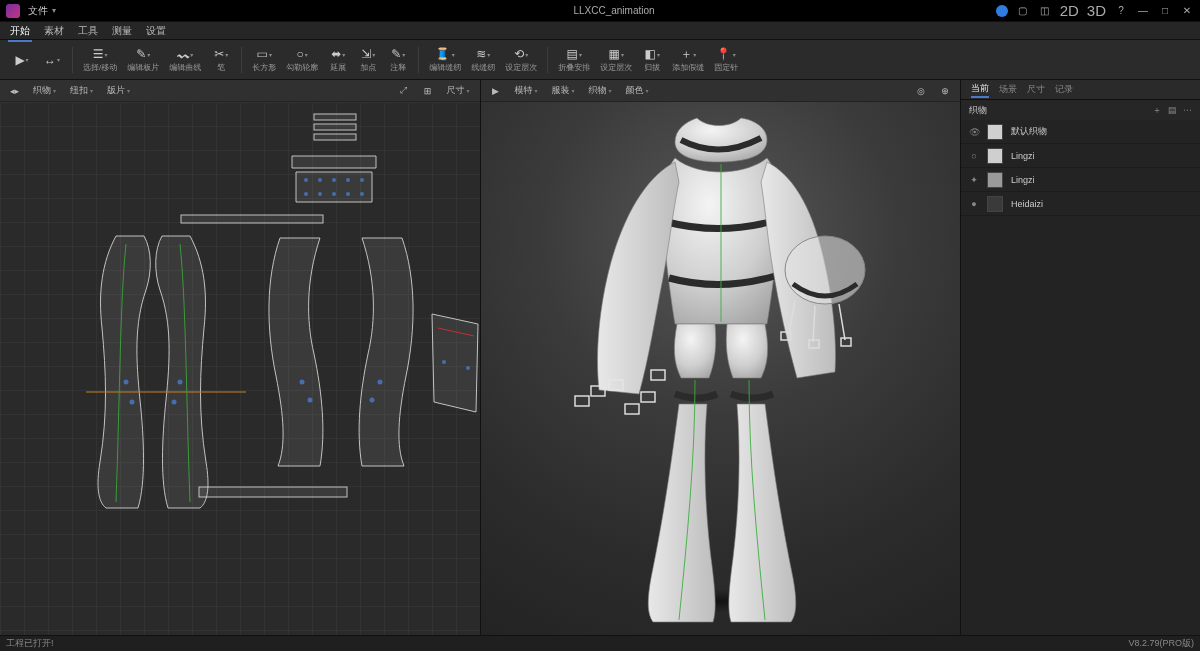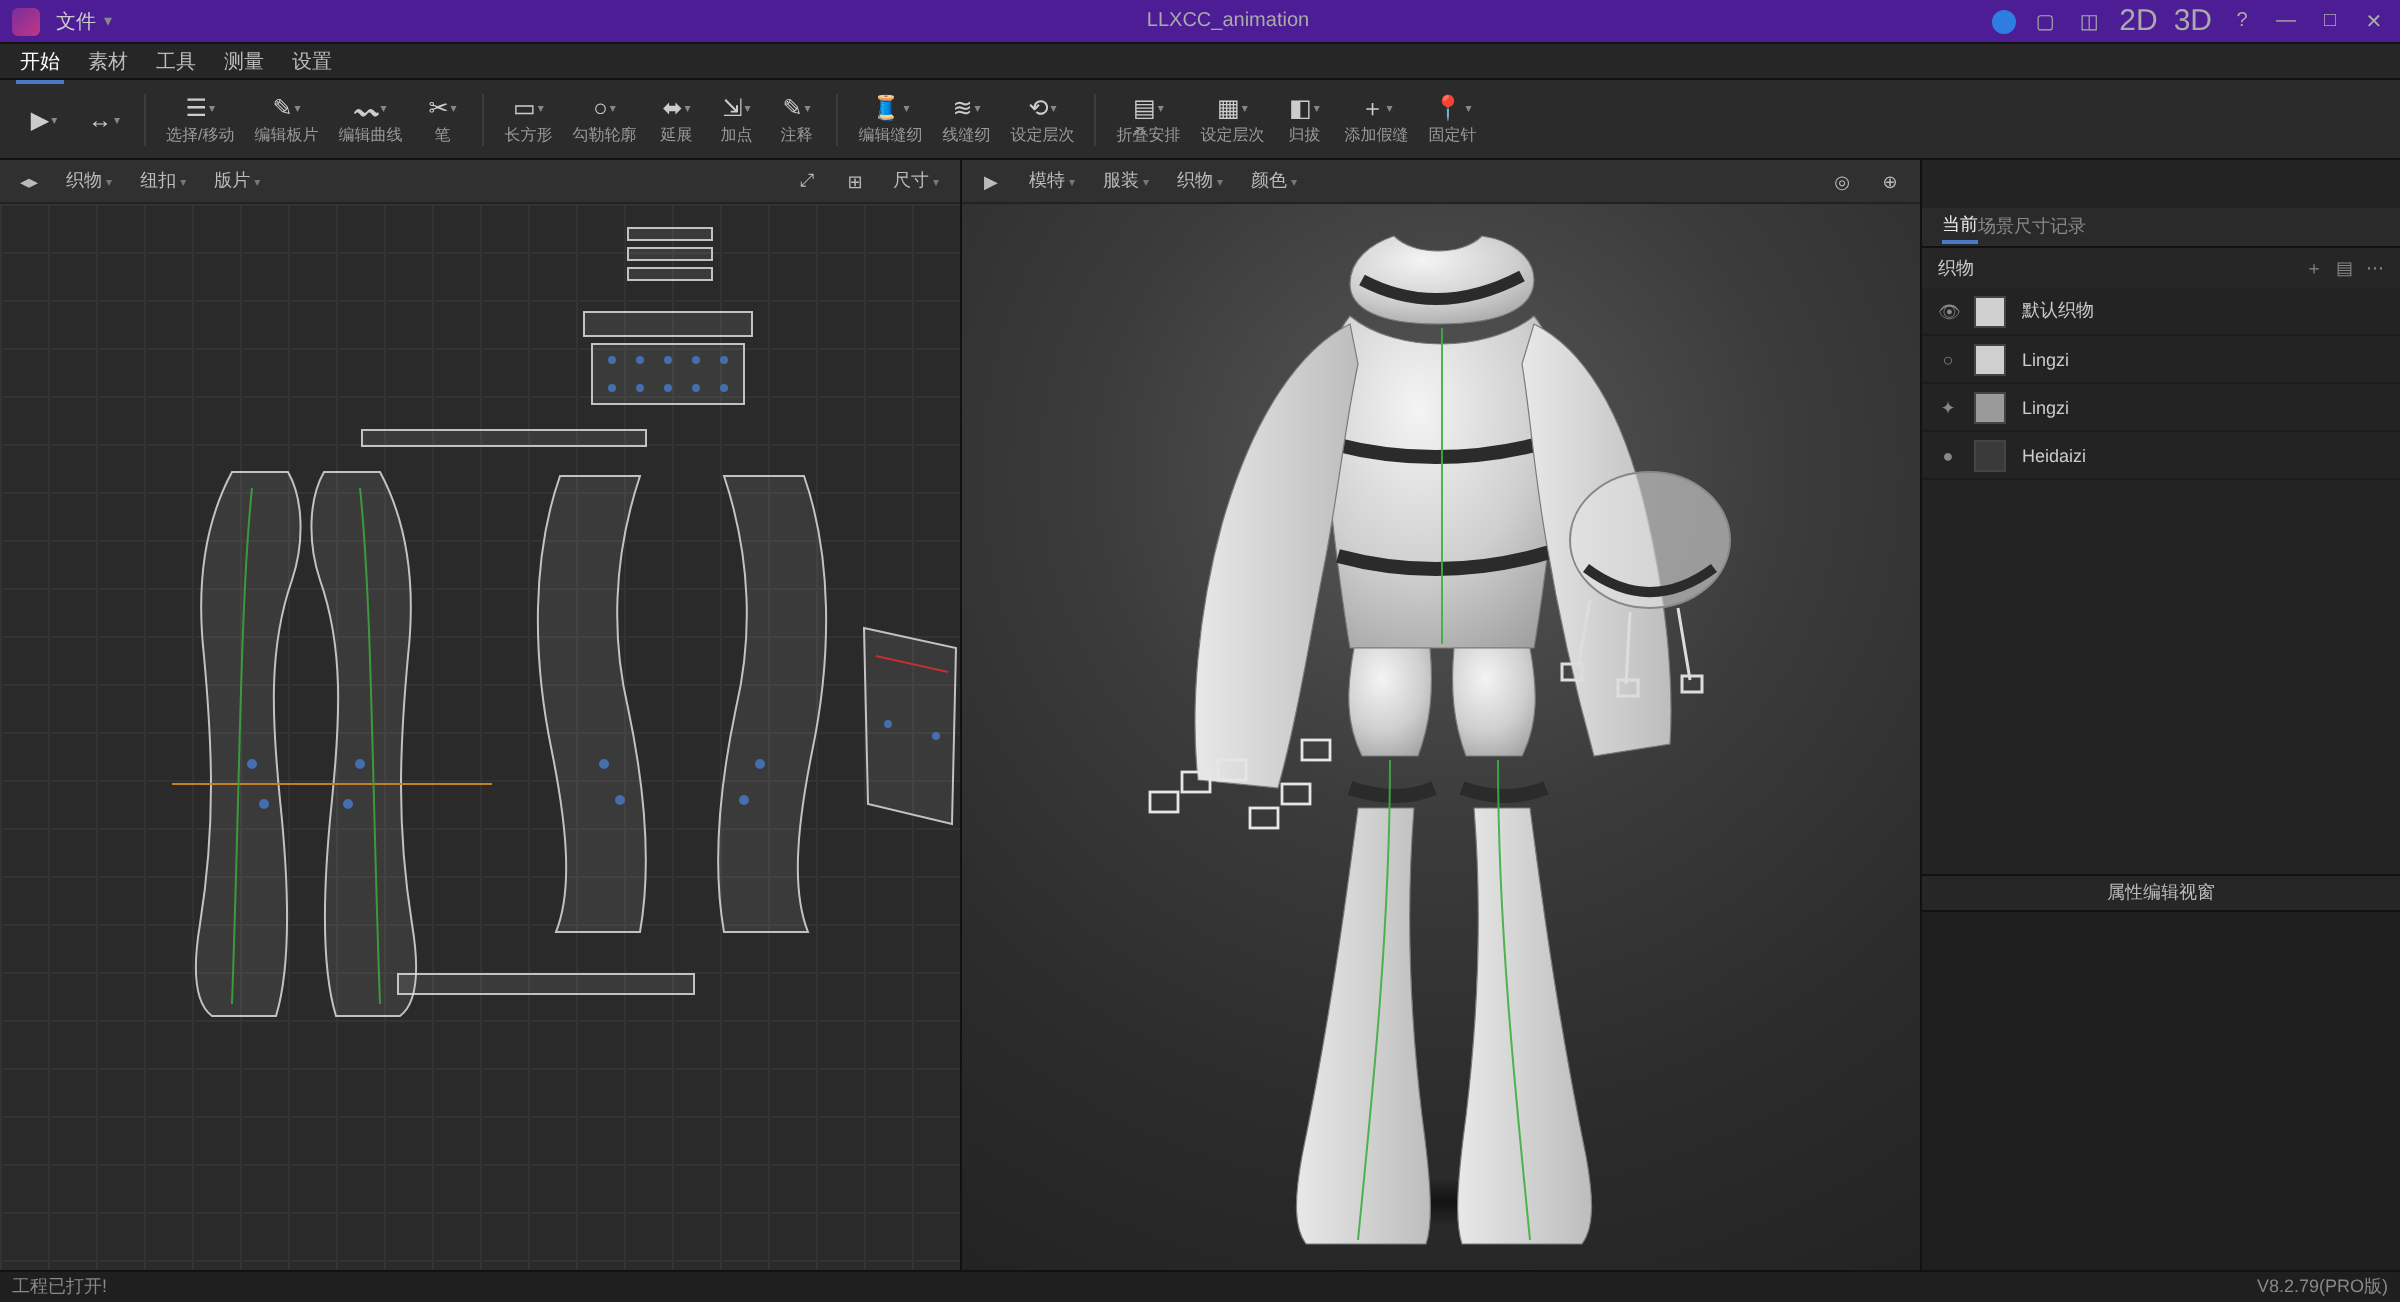--- a/index.html
+++ b/index.html
@@ -1,19 +1,19 @@
 <!DOCTYPE html>
 <html><head>
 <meta charset="utf-8">
 <style>
 * { margin: 0; padding: 0; box-sizing: border-box; font-family: -apple-system, "Segoe UI", Arial, sans-serif; user-select: none; }
 body { width: 1200px; height: 651px; background: #1a1a1a; color: #bbb; font-size: 10px; overflow: hidden; }
 
 
-.titlebar { height: 22px; background: #4c1d95; display: flex; align-items: center; padding: 0 6px; border-bottom: 1px solid #111; }
+.titlebar { height: 22px; background: #000000; display: flex; align-items: center; padding: 0 6px; border-bottom: 1px solid #111; }
 .titlebar .logo { width: 14px; height: 14px; background: linear-gradient(135deg,#7a2ea0,#c13584); border-radius: 3px; margin-right: 8px; }
 .titlebar .file-menu { color: #ccc; font-size: 10px; display: flex; align-items: center; gap: 4px; }
 .titlebar .chev { font-size: 8px; color: #888; }
 .titlebar .doc-title { position: absolute; left: 50%; transform: translateX(-50%); color: #aaa; font-size: 10px; margin-left: 14px; }
 .titlebar .right { margin-left: auto; display: flex; align-items: center; gap: 8px; }
 .titlebar .blue-dot { width: 12px; height: 12px; background: #2f7de0; border-radius: 50%; }
 .titlebar .win-ico { width: 14px; height: 12px; display: inline-flex; align-items: center; justify-content: center; color: #aaa; font-size: 10px; }
 .titlebar .mode-txt { font-size: 15px; color: #aaa; }
 
 
@@ -53,21 +53,21 @@
 
 .panel3d { flex: 1; min-width: 0; display: flex; flex-direction: column; background: #2f2f2f; position: relative; }
 .viewport3d { flex: 1; position: relative; overflow: hidden;
   background: radial-gradient(circle at 50% 25%, #585858 0%, #3b3b3b 38%, #2c2c2c 70%, #232323 100%);
 }
 .floor-shadow { position: absolute; left: 50%; bottom: 22px; width: 160px; height: 24px; background: radial-gradient(ellipse at center, rgba(0,0,0,.55), rgba(0,0,0,0) 70%); transform: translateX(-50%); }
 .garment { position: absolute; left: 50%; top: 8px; transform: translateX(-50%); }
 
 
 .sidebar { width: 240px; background: #232323; border-left: 1px solid #111; display: flex; flex-direction: column; }
-.side-tabs { height: 20px; display: flex; align-items: center; padding: 0 10px; background: #2a2a2a; border-bottom: 1px solid #111; font-size: 9px; margin-top: 24px; }
+.side-tabs { height: 20px; display: flex; align-items: center; gap: 10px; padding: 0 10px; background: #2a2a2a; border-bottom: 1px solid #111; font-size: 9px; }
 .side-tabs .tab { color: #888; }
 .side-tabs .tab.active { color: #eee; border-bottom: 2px solid #4a7ac7; padding-bottom: 1px; }
 
 .list-header { height: 20px; display: flex; align-items: center; padding: 0 8px; background: #262626; font-size: 9px; color: #ccc; justify-content: space-between; }
 .list-header .hdr-actions span { color: #888; margin-left: 4px; }
 
 .layer-row { height: 24px; display: flex; align-items: center; padding: 0 8px; gap: 8px; font-size: 9px; color: #ccc; border-bottom: 1px solid #1c1c1c; }
 .layer-row .vis { width: 10px; color: #888; text-align: center; cursor: pointer; }
 .layer-row .swatch { width: 16px; height: 16px; border: 1px solid #444; }
 .prop-editor { flex: 1; background: #1e1e1e; border-top: 1px solid #111; }
@@ -451,22 +451,19 @@
           <span class="swatch" style="background: rgb(154, 154, 154);"></span>
           <span>Lingzi</span>
         </div>
         <div class="layer-row">
           <span class="vis">●</span>
           <span class="swatch" style="background: rgb(58, 58, 58);"></span>
           <span>Heidaizi</span>
         </div>
       </div>
     <div style="flex:1"></div>
-    <div class="prop-editor" style="height:220px">
-      <div class="prop-title">属性编辑视窗</div>
-    </div>
   </div>
 </div>
 
 <div class="statusbar">
   <span>工程已打开!</span>
   <span>V8.2.79(PRO版)</span>
 </div>
 
 </body></html>

